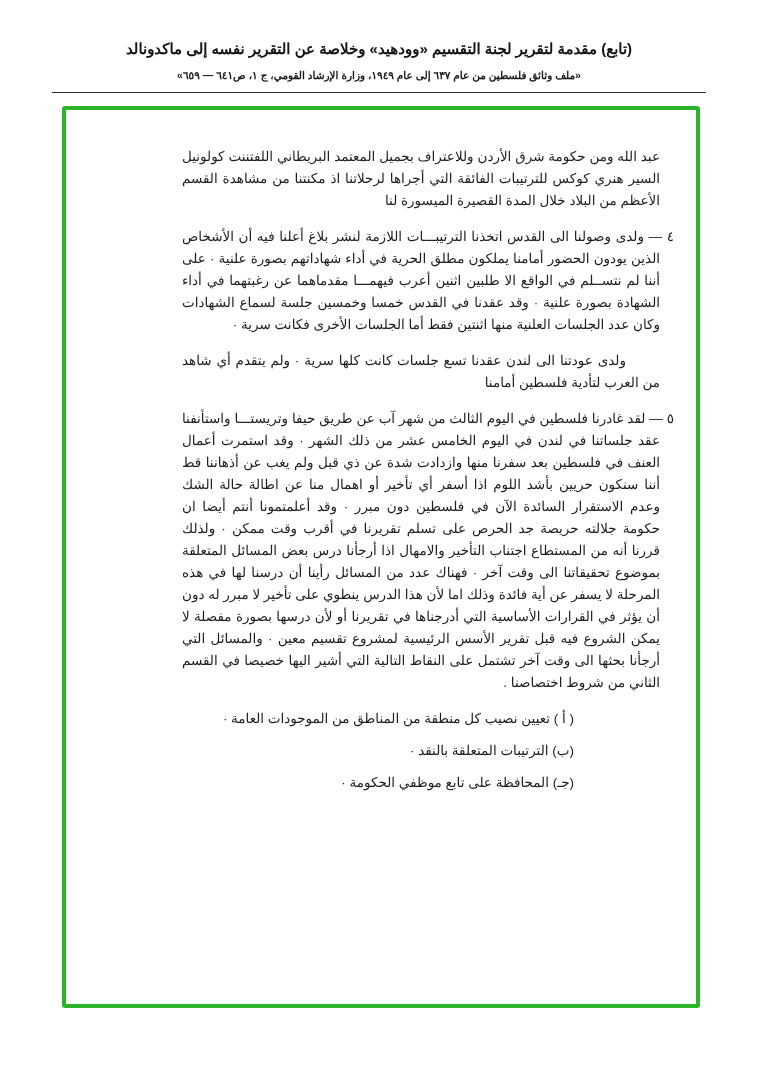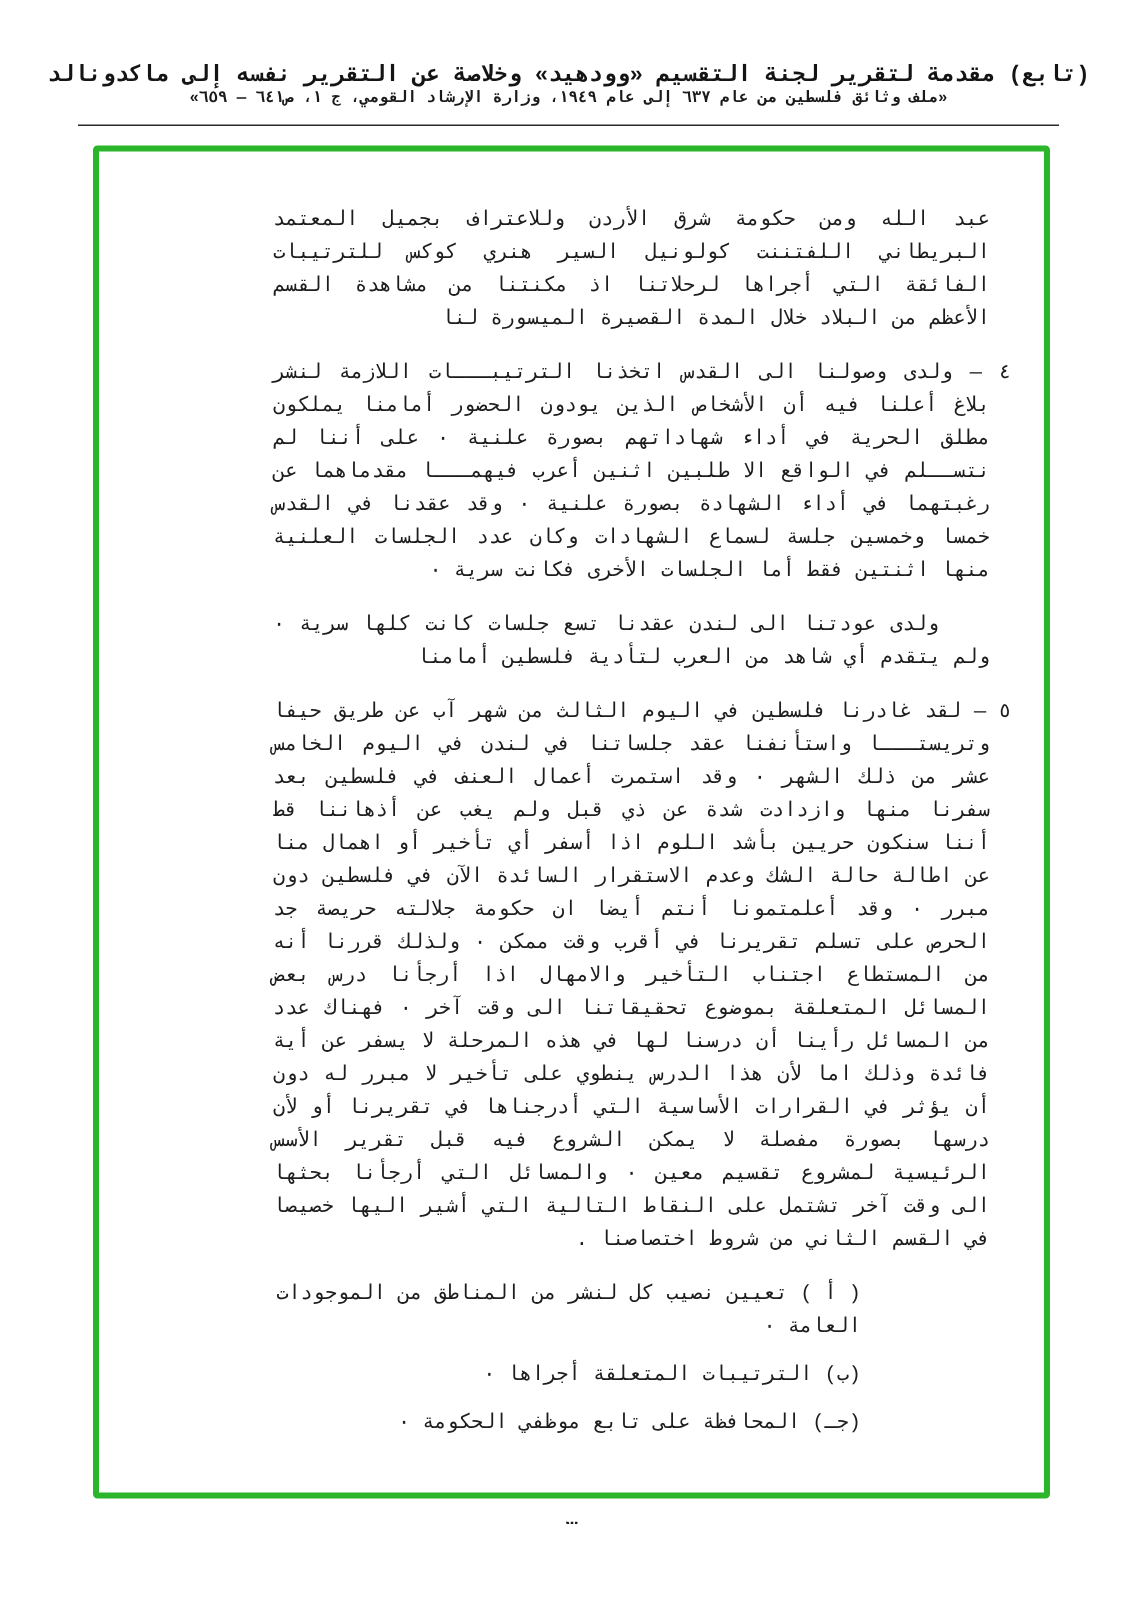--- a/index.html
+++ b/index.html
@@ -6,28 +6,28 @@
     --border_green:#2ab52a;
     --text:#1d1d1d;
     --paper:#ffffff;
   }
   *{ box-sizing:border-box; }
   html,body{ margin:0; padding:0; background:#ffffff; }
   .page{
     width:758px; height:1016px;
     background:var(--paper,#ffffff);
     color:var(--text,#1d1d1d);
-    font-family:Liberation Mono, monospace;
+    font-family:Liberation Sans, sans-serif;
     direction:rtl;
     position:relative;
     overflow:hidden;
   }
   .header{ padding-top:40px; text-align:center; }
   .title{ font-size:15px; font-weight:700; color:#141414; }
-  .source{ font-size:10.5px; font-weight:700; color:#1a1a1a; }
+  .source{ font-size:10.5px; font-weight:700; margin-top:11px; color:#1a1a1a; }
   .divider{ width:654px; margin:11px auto 0; border:0; border-top:1.6px solid #2a2a2a; height:0; }
   .green-box{
     width:638px; height:902px;
     margin:13px 58px 4px 62px;
     border:4px solid var(--border_green,#2ab52a);
     border-radius:3px;
     padding:36px 36px 0 116px;
   }
   .para{
     font-size:13.5px;
@@ -64,22 +64,22 @@
 
     <p class="para">عبد الله ومن حكومة شرق الأردن وللاعتراف بجميل المعتمد البريطاني اللفتننت كولونيل السير هنري كوكس للترتيبات الفائقة التي أجراها لرحلاتنا اذ مكنتنا من مشاهدة القسم الأعظم من البلاد خلال المدة القصيرة الميسورة لنا</p>
 
     <p class="para hang"><span class="num">٤ —</span> <span>ولدى وصولنا الى القدس اتخذنا الترتيبـــات اللازمة لنشر بلاغ أعلنا فيه أن الأشخاص الذين يودون الحضور أمامنا يملكون مطلق الحرية في أداء شهاداتهم بصورة علنية · على أننا لم نتســلم في الواقع الا طلبين اثنين أعرب فيهمـــا مقدماهما عن رغبتهما في أداء الشهادة بصورة علنية · وقد عقدنا في القدس خمسا وخمسين جلسة لسماع الشهادات وكان عدد الجلسات العلنية منها اثنتين فقط أما الجلسات الأخرى فكانت سرية ·</span></p>
 
     <p class="para indent">ولدى عودتنا الى لندن عقدنا تسع جلسات كانت كلها سرية · ولم يتقدم أي شاهد من العرب لتأدية فلسطين أمامنا</p>
 
     <p class="para hang"><span class="num">٥ —</span> <span>لقد غادرنا فلسطين في اليوم الثالث من شهر آب عن طريق حيفا وتريستـــا واستأنفنا عقد جلساتنا في لندن في اليوم الخامس عشر من ذلك الشهر · وقد استمرت أعمال العنف في فلسطين بعد سفرنا منها وازدادت شدة عن ذي قبل ولم يغب عن أذهاننا قط أننا سنكون حريين بأشد اللوم اذا أسفر أي تأخير أو اهمال منا عن اطالة حالة الشك وعدم الاستقرار السائدة الآن في فلسطين دون مبرر · وقد أعلمتمونا أنتم أيضا ان حكومة جلالته حريصة جد الحرص على تسلم تقريرنا في أقرب وقت ممكن · ولذلك قررنا أنه من المستطاع اجتناب التأخير والامهال اذا أرجأنا درس بعض المسائل المتعلقة بموضوع تحقيقاتنا الى وقت آخر · فهناك عدد من المسائل رأينا أن درسنا لها في هذه المرحلة لا يسفر عن أية فائدة وذلك اما لأن هذا الدرس ينطوي على تأخير لا مبرر له دون أن يؤثر في القرارات الأساسية التي أدرجناها في تقريرنا أو لأن درسها بصورة مفصلة لا يمكن الشروع فيه قبل تقرير الأسس الرئيسية لمشروع تقسيم معين · والمسائل التي أرجأنا بحثها الى وقت آخر تشتمل على النقاط التالية التي أشير اليها خصيصا في القسم الثاني من شروط اختصاصنا .</span></p>
 
     <div class="clauses">
-      <p class="para list-item"><span>( أ )</span> <span>تعيين نصيب كل لنشر من المناطق من الموجودات العامة ·</span></p>
-      <p class="para list-item"><span>(ب)</span> <span>الترتيبات المتعلقة أجراها ·</span></p>
+      <p class="para list-item"><span>( أ )</span> <span>تعيين نصيب كل منطقة من المناطق من الموجودات العامة ·</span></p>
+      <p class="para list-item"><span>(ب)</span> <span>الترتيبات المتعلقة بالنقد ·</span></p>
       <p class="para list-item"><span>(جـ)</span> <span>المحافظة على تابع موظفي الحكومة ·</span></p>
     </div>
 
   </div>
 
   <div class="page-number">٣</div>
 
 </div>
 
 </body></html>

